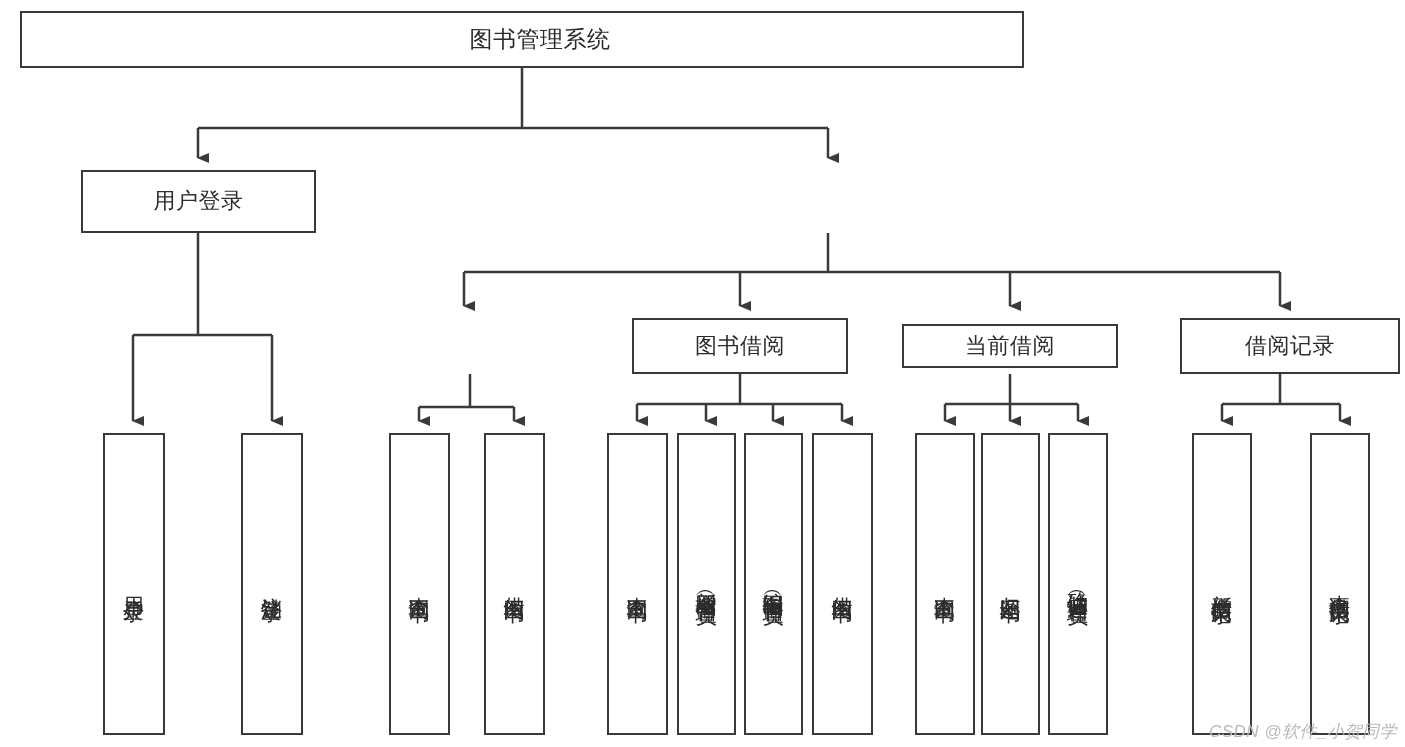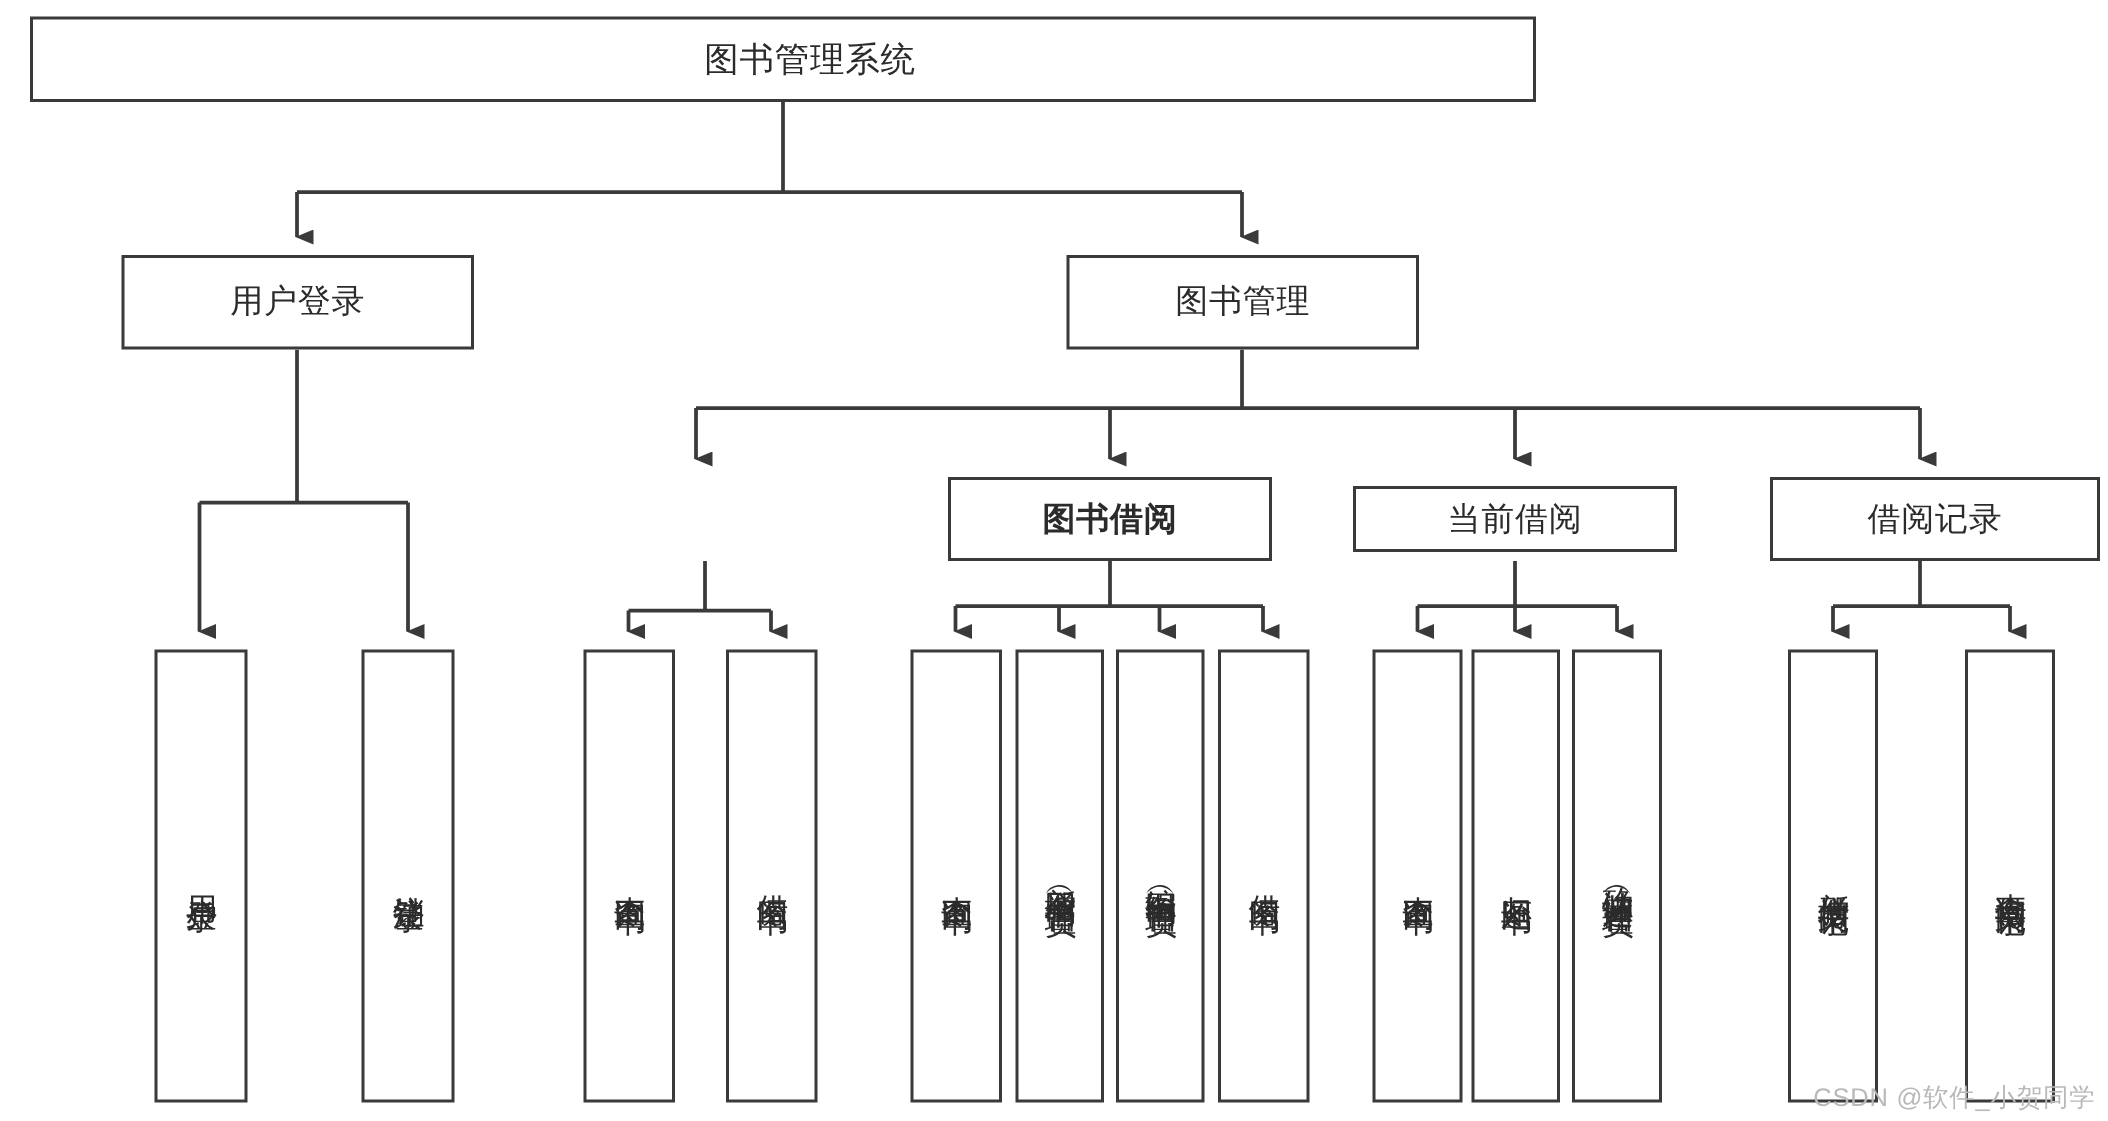--- a/index.html
+++ b/index.html
@@ -65,20 +65,21 @@
   }
   #watermark {
     position: absolute;
     right: 8px;
     bottom: 4px;
     font-size: 17px;
     color: #b9b9b9;
     letter-spacing: 0.5px;
     z-index: 3;
     white-space: nowrap;
+    font-style: italic;
   }
 </style>
 </head>
 <body>
 
 <div id="diagram">
 
   <svg id="connectors" viewBox="0 0 1405 747" xmlns="http://www.w3.org/2000/svg">
     <defs>
       <marker id="arrow" viewBox="0 0 10 12" refX="5" refY="11" markerWidth="10" markerHeight="12" orient="auto-start-reverse" markerUnits="userSpaceOnUse">
@@ -129,25 +130,22 @@
     </g>
   </svg>
 
   <div class="node h root" style="left:20px; top:11px; width:1004px; height:57px;padding-left:36px;">
     <span class="label">图书管理系统</span>
   </div>
 
   <div class="node h" style="left:81px; top:170px; width:235px; height:63px;">
     <span class="label">用户登录</span>
   </div>
-  <div class="node h" style="left:711px; top:170px; width:235px; height:63px;">
-    <span class="label">图书管理</span>
-  </div>
 
-  <div class="node h" style="left:632px; top:318px; width:216px; height:56px;font-weight:bold;">
+  <div class="node h" style="left:632px; top:318px; width:216px; height:56px;">
     <span class="label">图书借阅</span>
   </div>
   <div class="node h" style="left:902px; top:324px; width:216px; height:44px;">
     <span class="label">当前借阅</span>
   </div>
   <div class="node h" style="left:1170px; top:318px; width:220px; height:56px;margin-left:10px;">
     <span class="label">借阅记录</span>
   </div>
 
   <div class="node v" style="left:103px; top:433px; width:62px; height:302px;">

